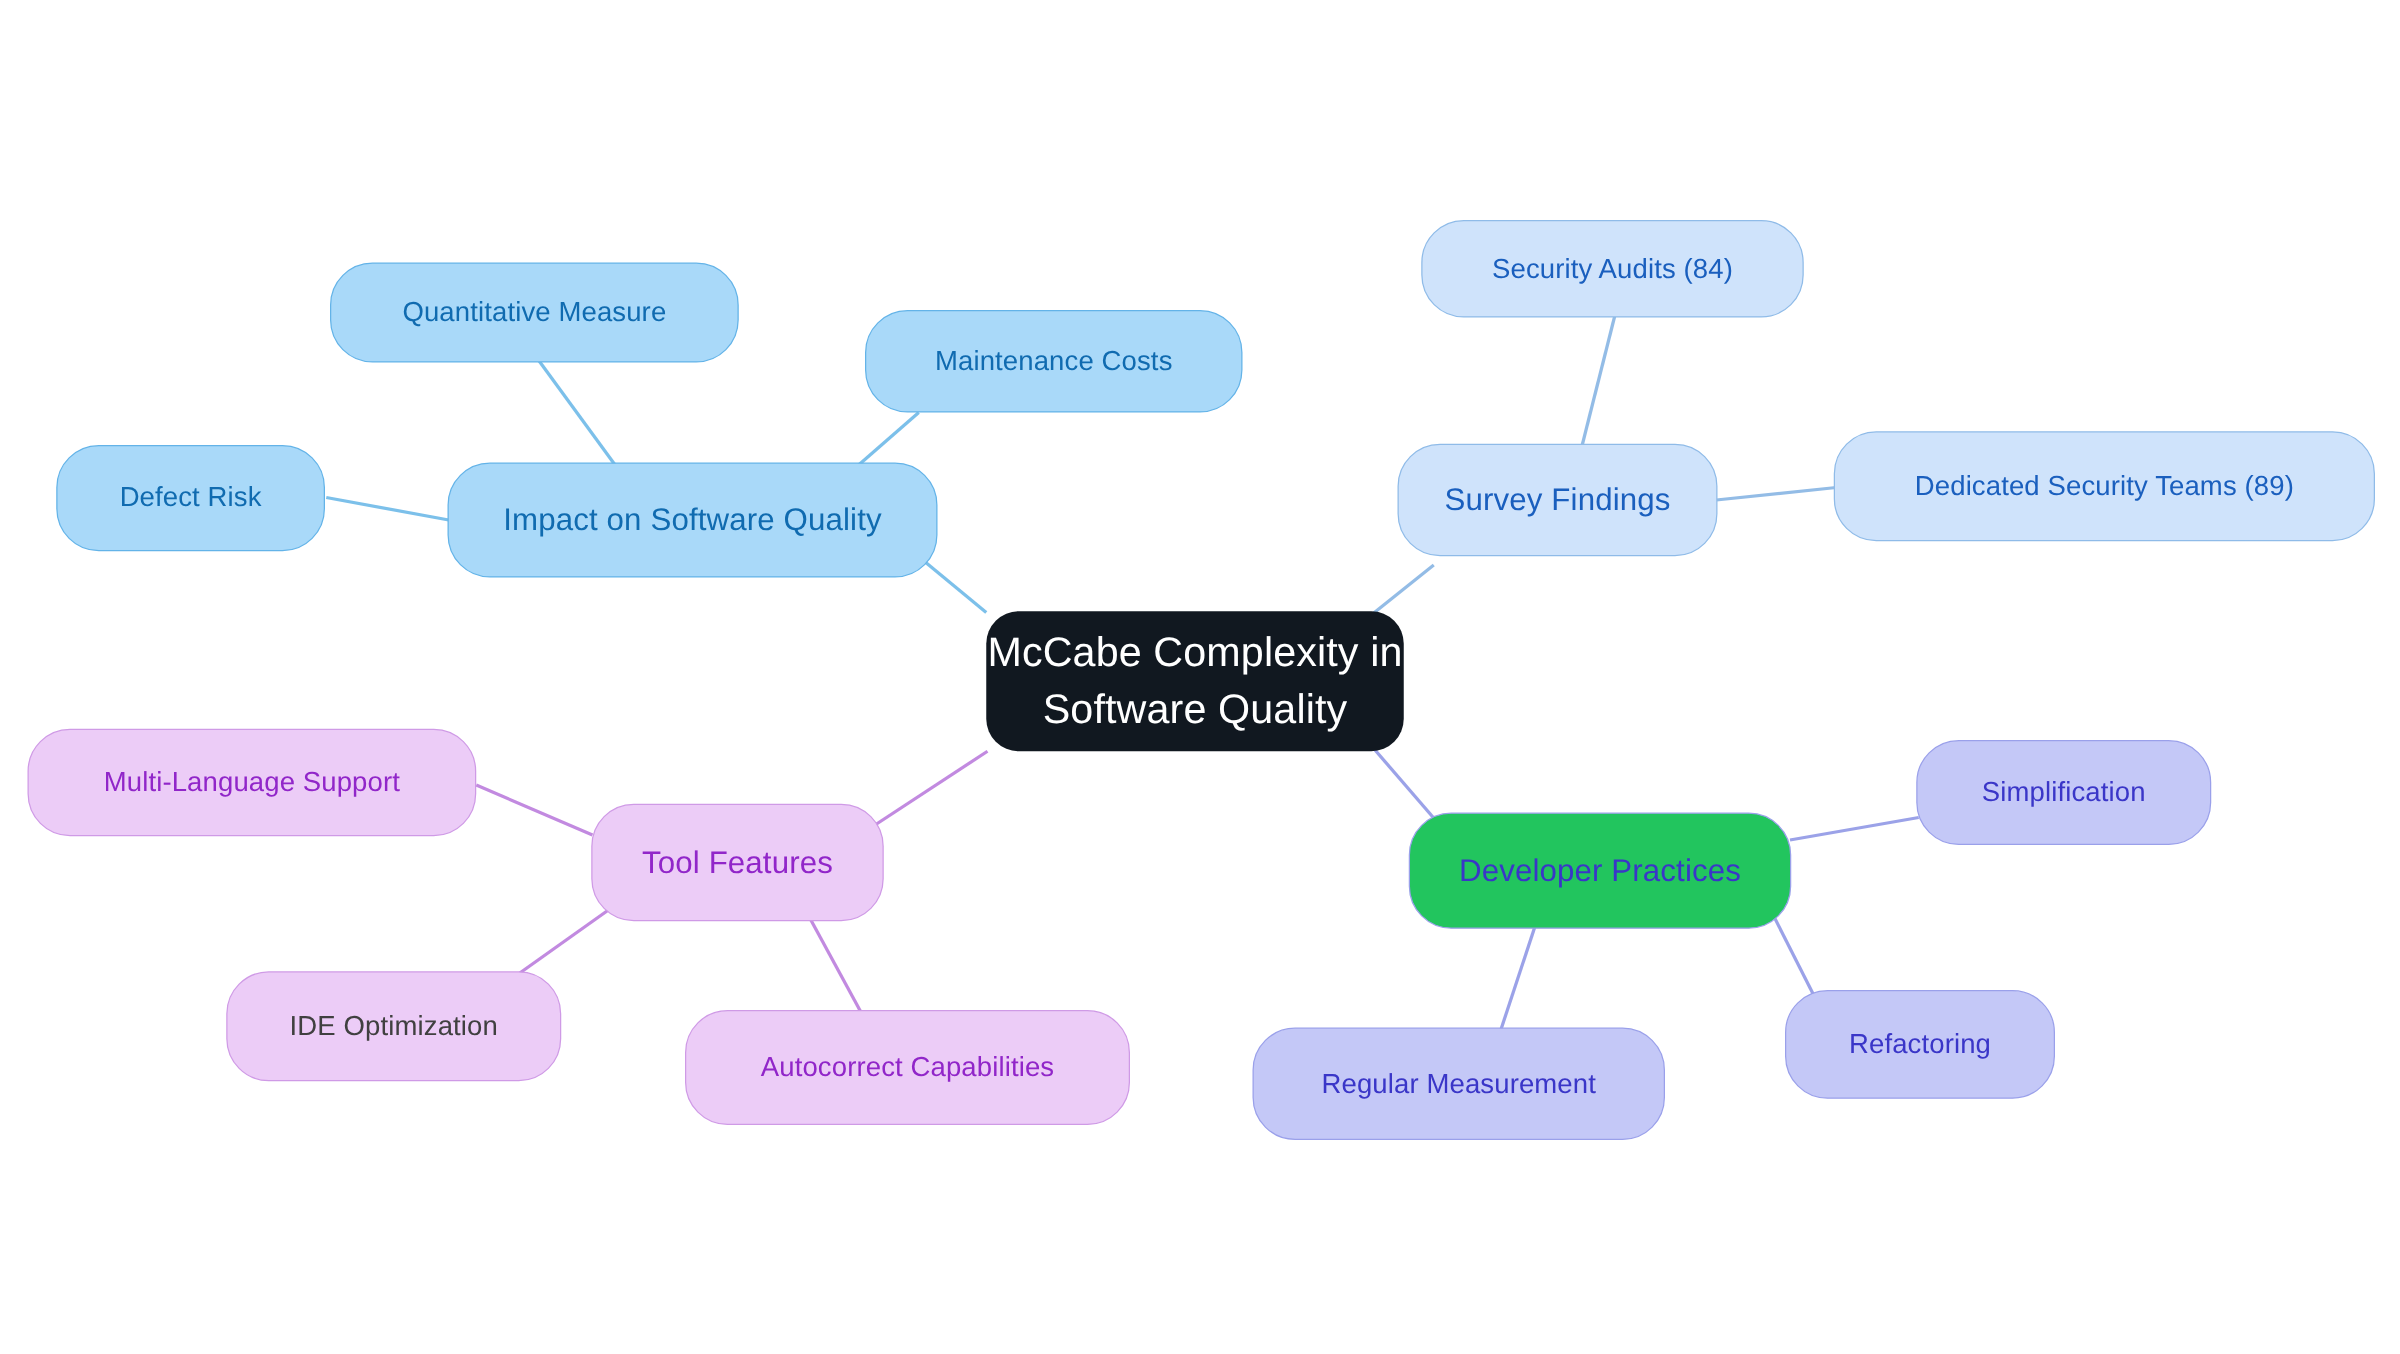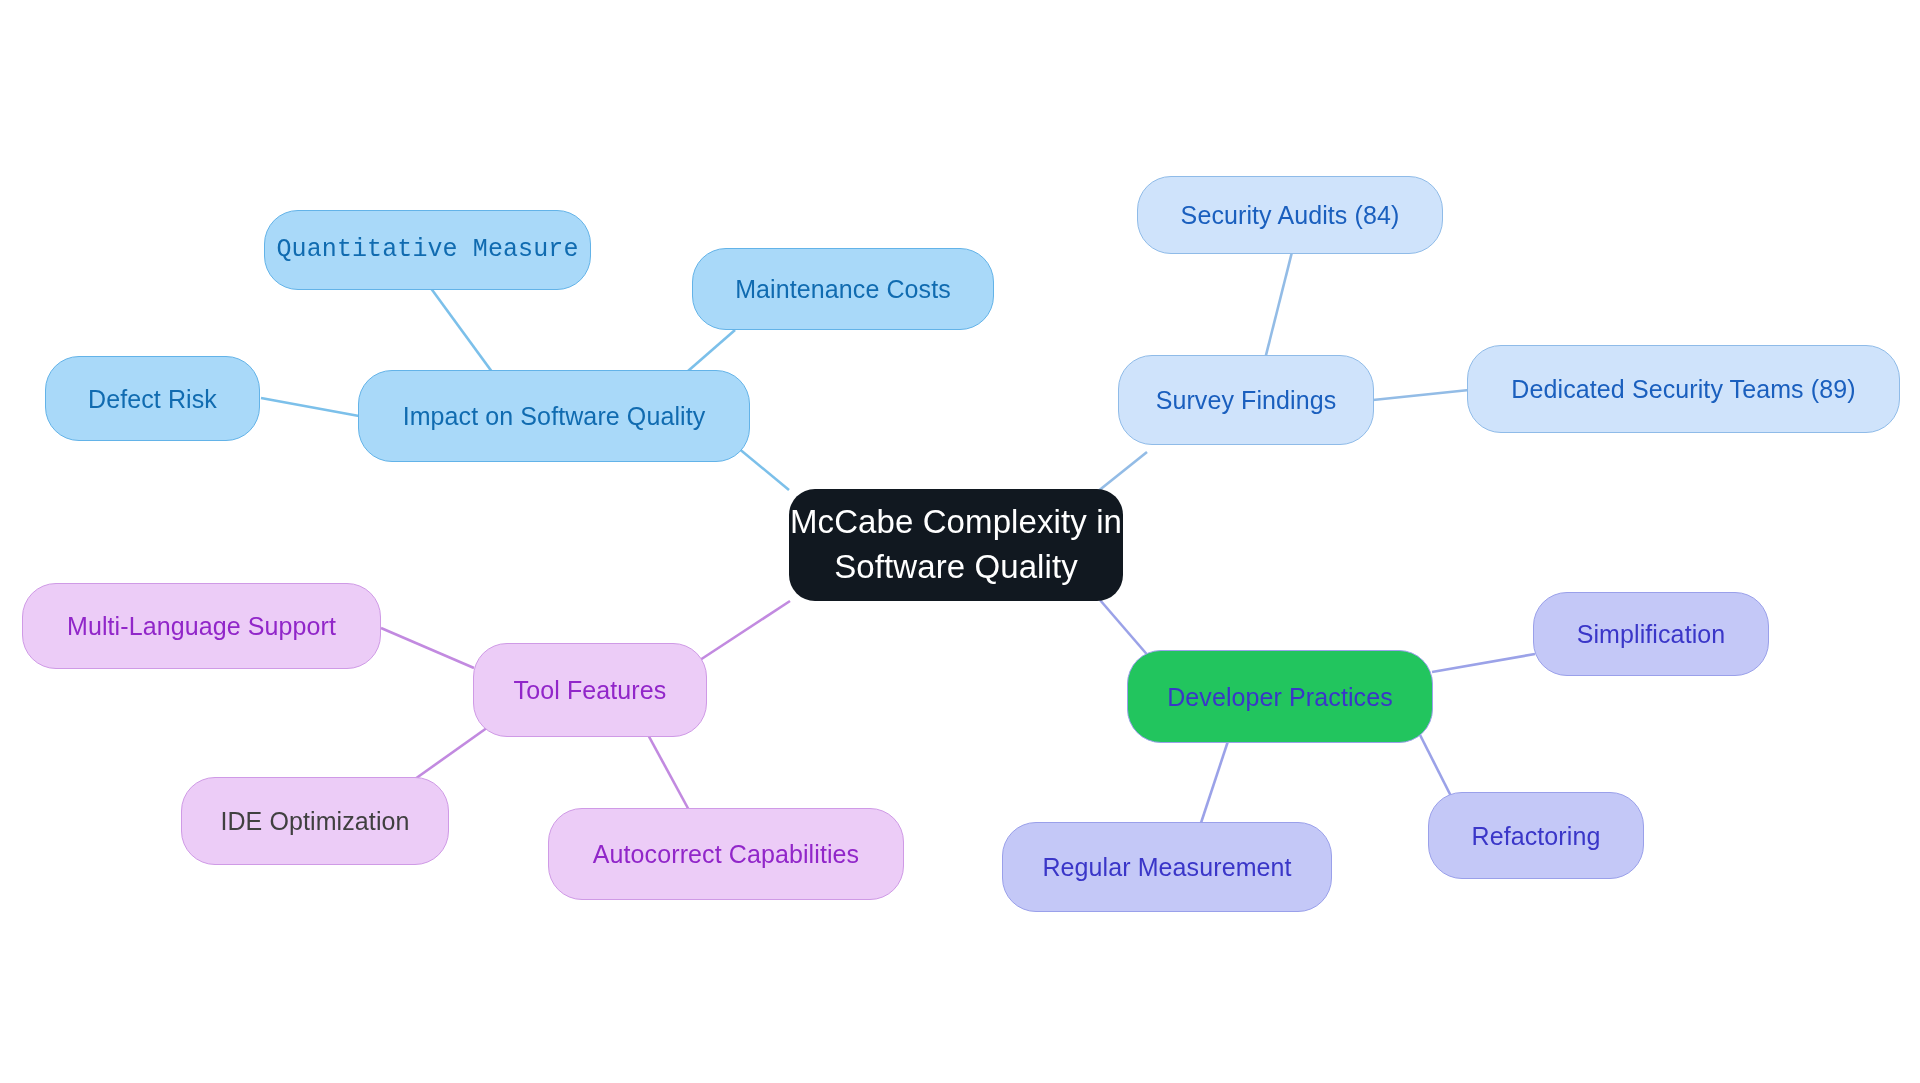--- a/index.html
+++ b/index.html
@@ -44,21 +44,21 @@
     white-space: pre-line;
     user-select: none;
   }
   .node.root {
     border-radius: 26px;
     border-width: 0;
     font-size: 33px;
     line-height: 1.35;
   }
   .node.branch { font-size: 25px; }
-  .node.leaf   { font-size: 25px; }
+  .node.leaf   { font-size: 22px; }
 </style>
 </head>
 <body>
 
 <div id="mindmap-root">
 
   <svg id="edge-layer" viewBox="0 0 1920 1083" width="1920" height="1083" xmlns="http://www.w3.org/2000/svg">
 
     <path d="M 789 490 L 714 428" fill="none" stroke="#7cc0ea" stroke-width="2.6"></path>
     <path d="M 1097 492 L 1147 452" fill="none" stroke="#93bce6" stroke-width="2.6"></path>
@@ -82,21 +82,21 @@
   </svg>
 
   <div class="node root" style="left:789px; top:489px; width:334px; height:112px;
               background:#111820; color:#ffffff;">McCabe Complexity in
 Software Quality</div>
 
   <div class="node branch" style="left:358px; top:370px; width:392px; height:92px;
               background:#a9d9f9; border-color:#63b3e8; color:#106bb0;">Impact on Software Quality</div>
 
   <div class="node leaf" style="left:264px; top:210px; width:327px; height:80px;
-              background:#a9d9f9; border-color:#63b3e8; color:#106bb0;font-family:Liberation Mono, monospace;">Quantitative Measure</div>
+              background:#a9d9f9; border-color:#63b3e8; color:#106bb0;">Quantitative Measure</div>
 
   <div class="node leaf" style="left:692px; top:248px; width:302px; height:82px;
               background:#a9d9f9; border-color:#63b3e8; color:#106bb0;">Maintenance Costs</div>
 
   <div class="node branch" style="left:1118px; top:355px; width:256px; height:90px;
               background:#cfe3fb; border-color:#8fbbe8; color:#1a5fbe;">Survey Findings</div>
 
   <div class="node leaf" style="left:45px; top:356px; width:215px; height:85px;
               background:#a9d9f9; border-color:#63b3e8; color:#106bb0;">Defect Risk</div>
 

